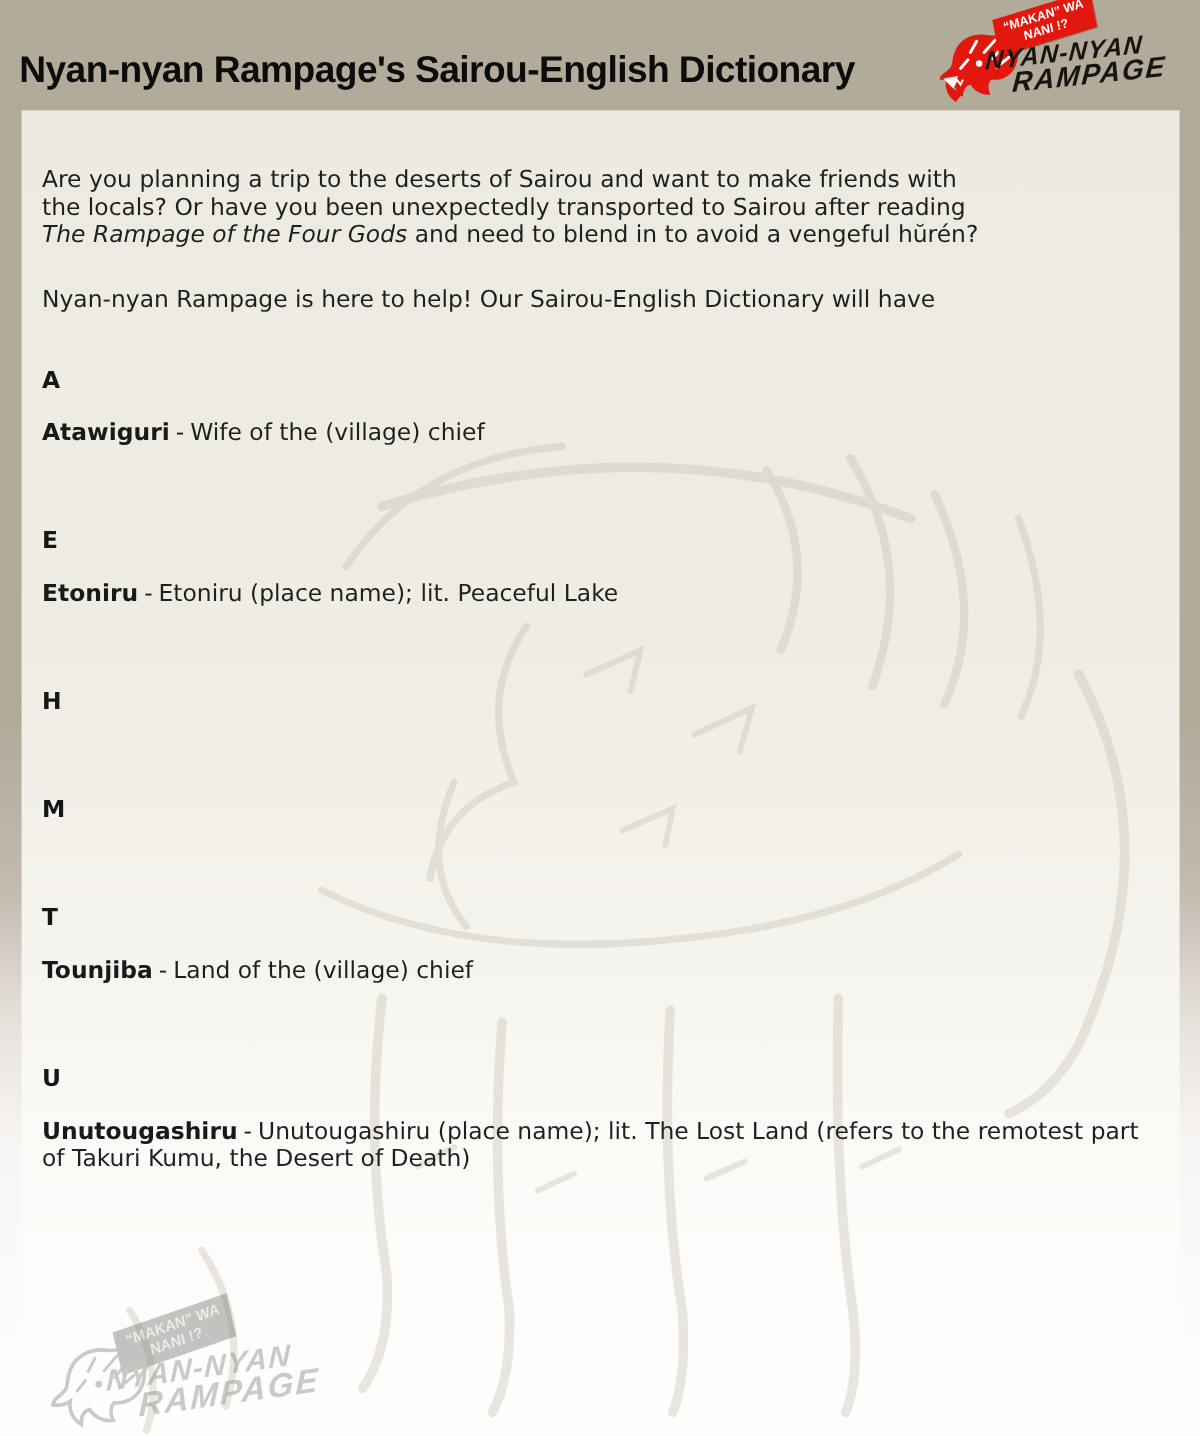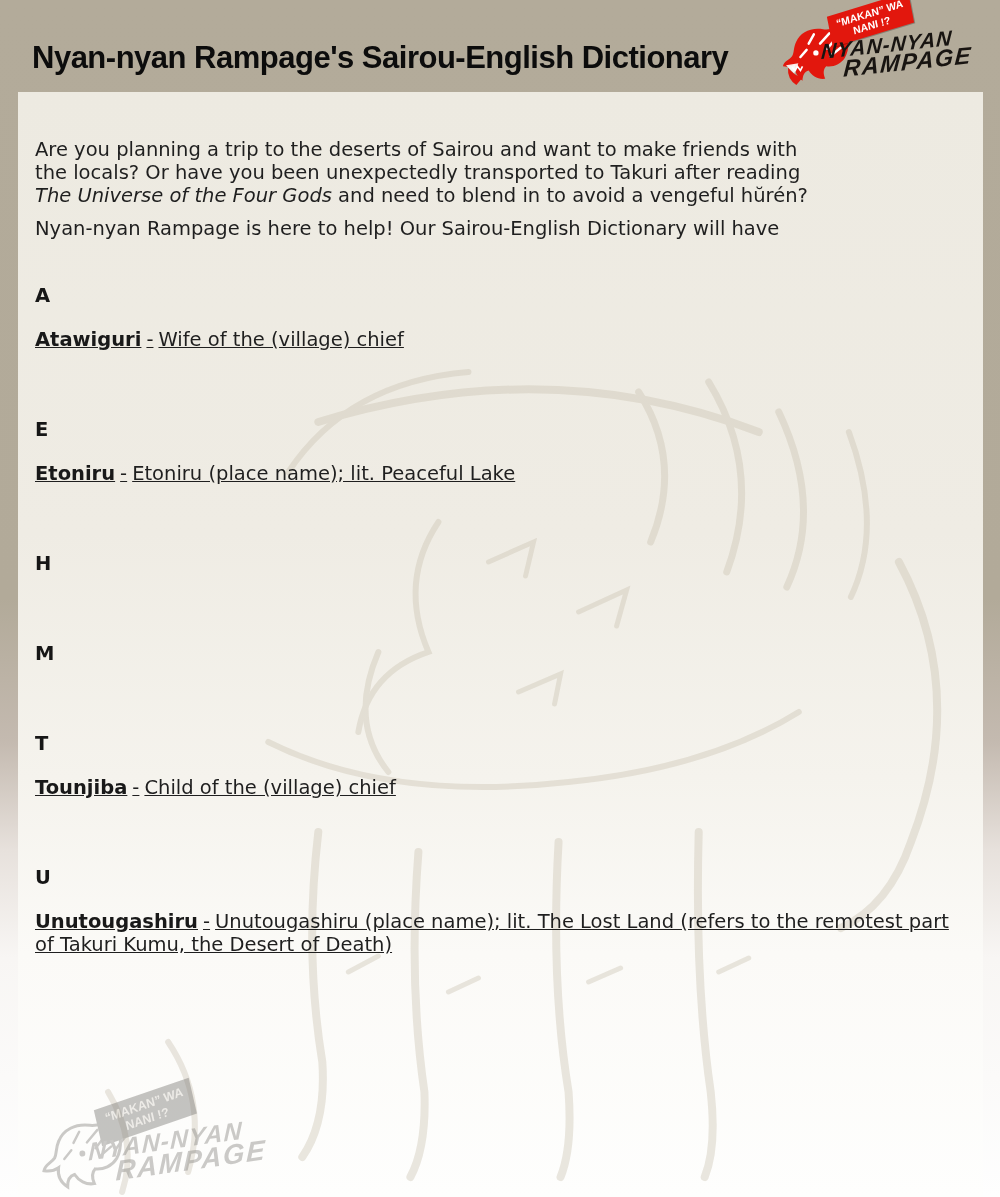--- a/index.html
+++ b/index.html
@@ -9,21 +9,21 @@
   .page {
     position:relative; width:1000px; height:1197px; overflow:hidden;
     background:linear-gradient(180deg,
       #b3ab9a 0%, #b2aa99 50%, #c4bab0 62%, #e7e1dc 71%,
       #f8f6f4 80%, #fefefe 100%);
   }
 
   
   .header { position:relative; height:92px; }
   .title {
-    position:absolute; left:32px; top:40px;
+    position:absolute; left:16px; top:40px;
     font-family:"Liberation Sans", sans-serif;
     font-size:31px; font-weight:700; letter-spacing:-0.5px;
     color:#0c0c0c; white-space:nowrap;
   }
 
   
   .logo { position:absolute; width:186px; height:86px;
           --ink:#181411; --ribbon-bg:#e2170d; --ribbon-fg:#ffffff; }
   .logo .tiger { position:absolute; left:-2px; top:16px; width:78px; height:66px;
                  color:var(--ribbon-bg); }
@@ -66,29 +66,29 @@
   .panel-inner { position:relative; z-index:1; padding:46px 28px 0 17px; }
 
   .watermark-tiger {
     position:absolute; inset:0; width:100%; height:100%;
     z-index:0; pointer-events:none;
   }
 
   .body-text { color:#1f1f1f; font-size:19.5px; line-height:23px; }
 
   .intro-p { max-width:860px; }
-  .intro-p + .intro-p { margin-top:10px; }
+  .intro-p + .intro-p { margin-top:31px; }
   .intro-line { white-space:nowrap; }
   .italic { font-style:italic; }
 
   .dict-section { margin-top:67px; }
   .dict-section.first { margin-top:44px; }
   .letter { font-size:19.5px; line-height:23px; font-weight:700; color:#161616;
             margin-bottom:21px; font-family:"DejaVu Sans", sans-serif; }
-  .entry { max-width:928px;text-decoration:underline; }
+  .entry { max-width:928px; }
   .term { font-weight:700; color:#191919; }
   .sep { margin:0 5px; }
 </style>
 </head>
 <body>
 
 <div class="page">
 
   <div class="header">
     <h1 class="title">Nyan-nyan Rampage's Sairou-English Dictionary</h1>
@@ -136,22 +136,22 @@
         <path d="M250 650 q120 60 300 40 q140 -14 230 -70" stroke-width="6"></path>
         <path d="M330 880 l30 -16 M430 900 l30 -14 M570 890 l32 -14 M700 880 l30 -14" stroke-width="5"></path>
         <path d="M150 950 q40 60 20 130 M90 1000 q30 50 14 100" stroke-width="6"></path>
       </g>
     </svg>
 
     <div class="panel-inner body-text">
 
       <p class="intro-p">
         <span class="intro-line">Are you planning a trip to the deserts of Sairou and want to make friends with</span><br>
-        <span class="intro-line">the locals? Or have you been unexpectedly transported to Takuri after reading</span><br>
-        <span class="intro-line"><span class="italic">The Universe of the Four Gods</span><span> and need to blend in to avoid a vengeful hŭrén?</span></span>
+        <span class="intro-line">the locals? Or have you been unexpectedly transported to Sairou after reading</span><br>
+        <span class="intro-line"><span class="italic">The Rampage of the Four Gods</span><span> and need to blend in to avoid a vengeful hŭrén?</span></span>
       </p>
 
       <p class="intro-p">
         <span class="intro-line">Nyan-nyan Rampage is here to help! Our Sairou-English Dictionary will have</span><br>
       </p>
 
       <section class="dict-section first">
         <h2 class="letter">A</h2>
         <p class="entry"><span class="term">Atawiguri</span><span class="sep">-</span><span class="def">Wife of the (village) chief</span></p>
       </section>
@@ -164,21 +164,21 @@
       <section class="dict-section">
         <h2 class="letter">H</h2>
       </section>
 
       <section class="dict-section">
         <h2 class="letter">M</h2>
       </section>
 
       <section class="dict-section">
         <h2 class="letter">T</h2>
-        <p class="entry"><span class="term">Tounjiba</span><span class="sep">-</span><span class="def">Child of the (village) chief</span></p>
+        <p class="entry"><span class="term">Tounjiba</span><span class="sep">-</span><span class="def">Land of the (village) chief</span></p>
       </section>
 
       <section class="dict-section">
         <h2 class="letter">U</h2>
         <p class="entry"><span class="term">Unutougashiru</span><span class="sep">-</span><span class="def">Unutougashiru (place name); lit. The Lost Land (refers to the remotest part of Takuri Kumu, the Desert of Death)</span></p>
       </section>
     </div>
 
     <div class="logo gray">
       <svg class="tiger" viewBox="0 0 72 64" aria-hidden="true">

